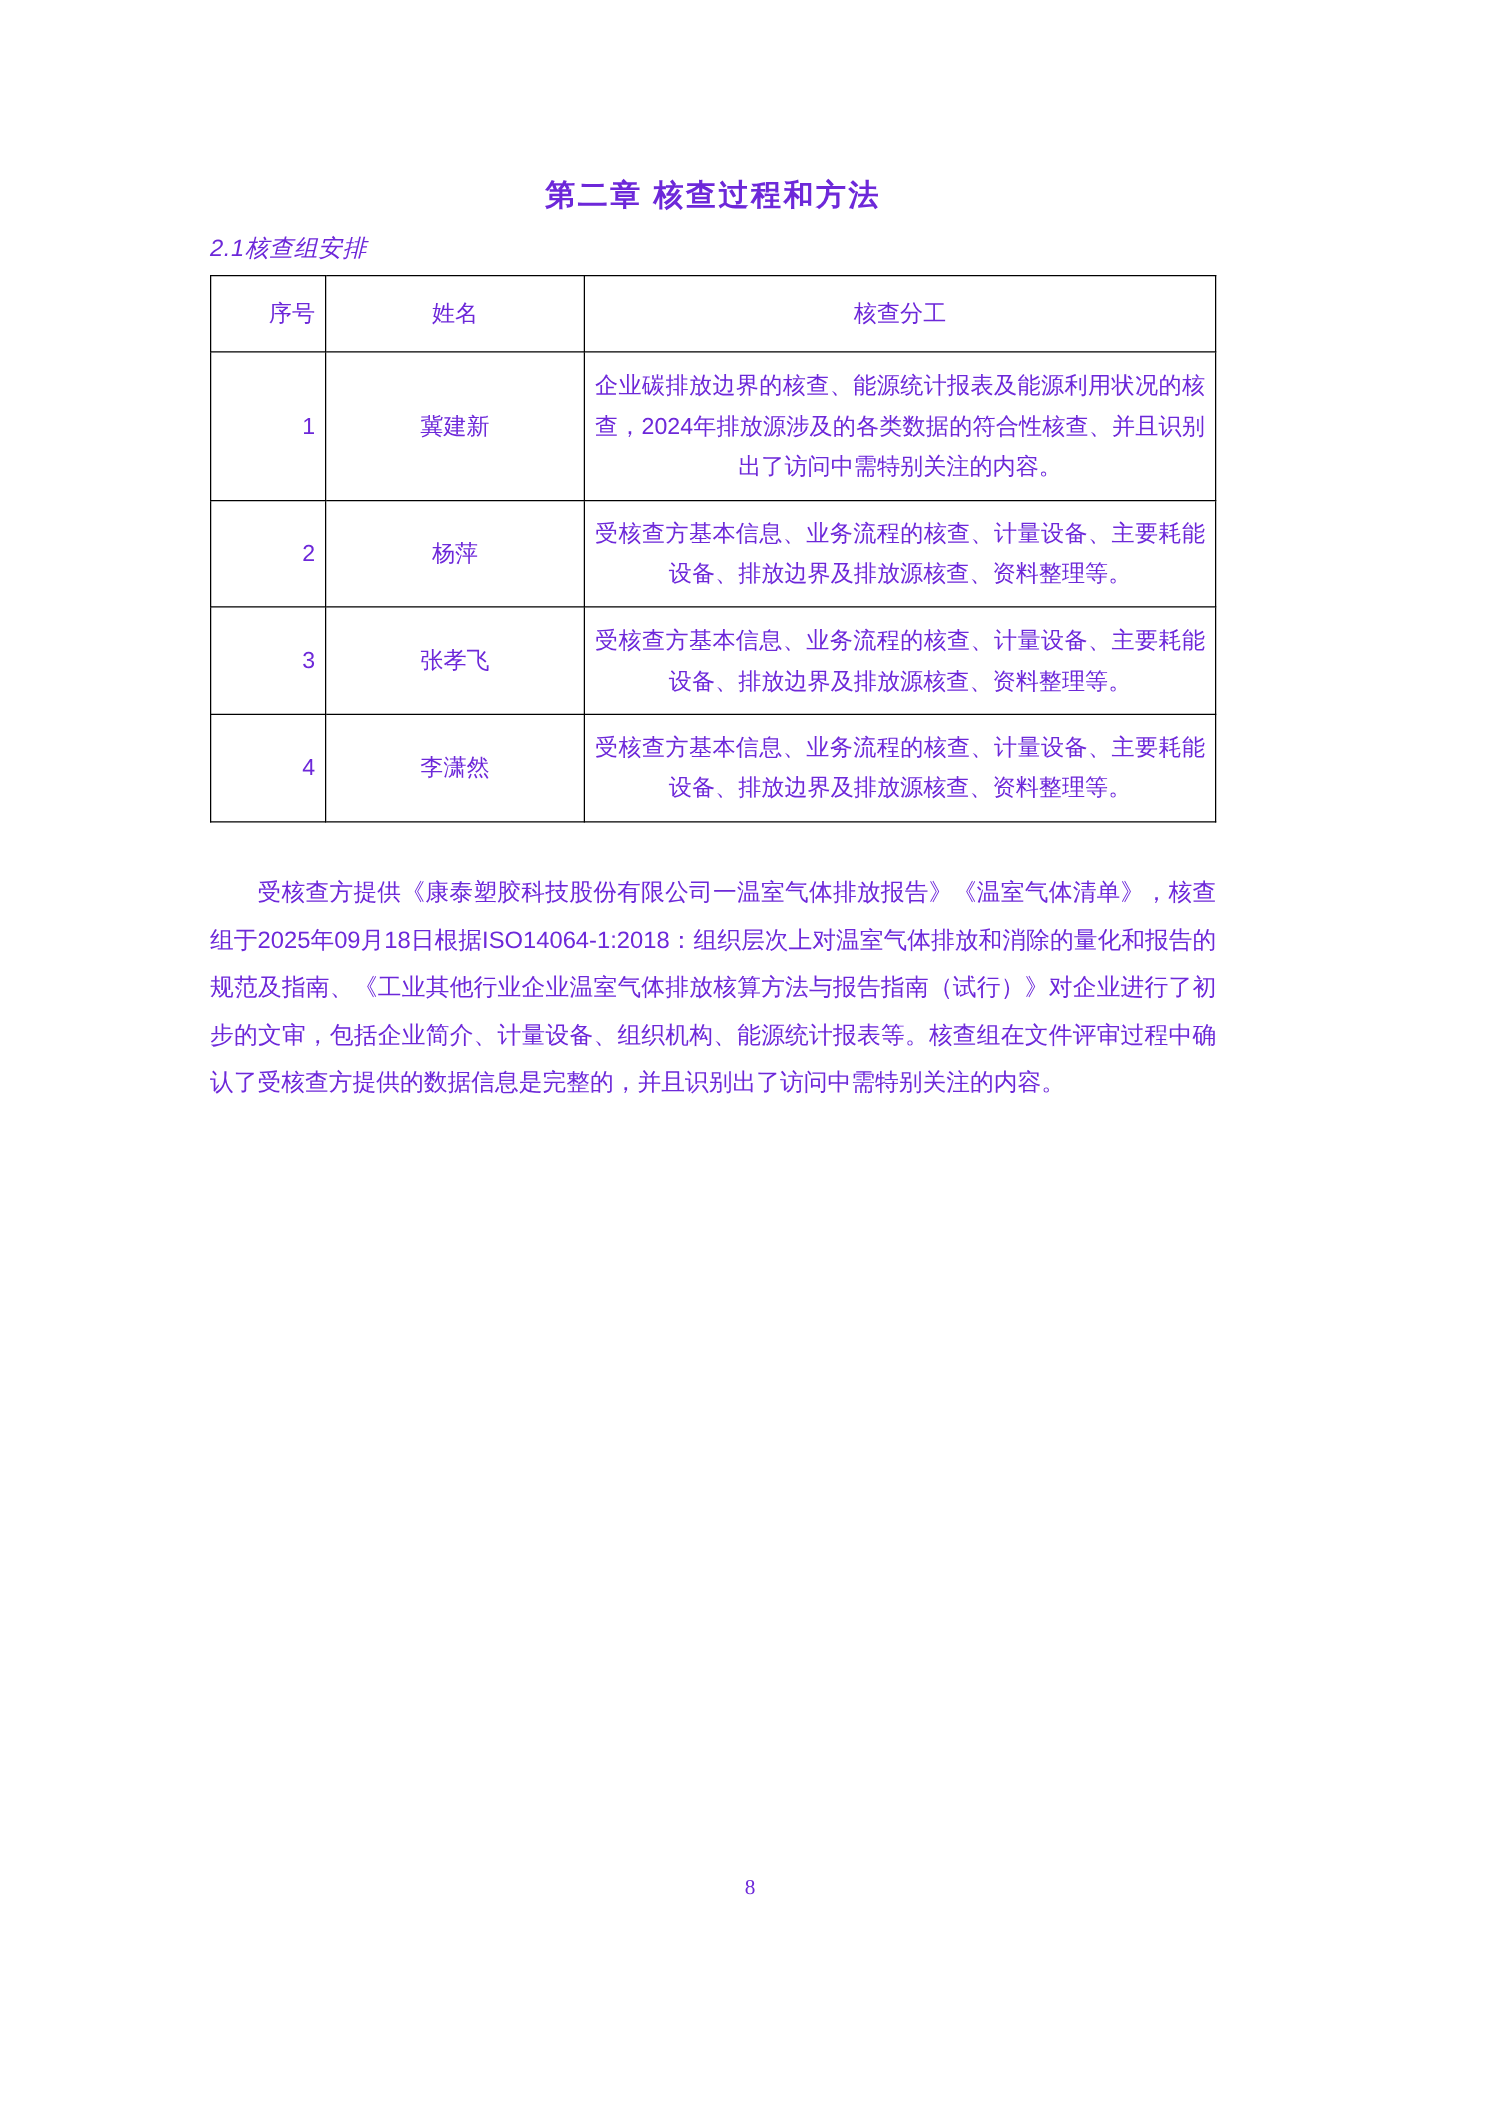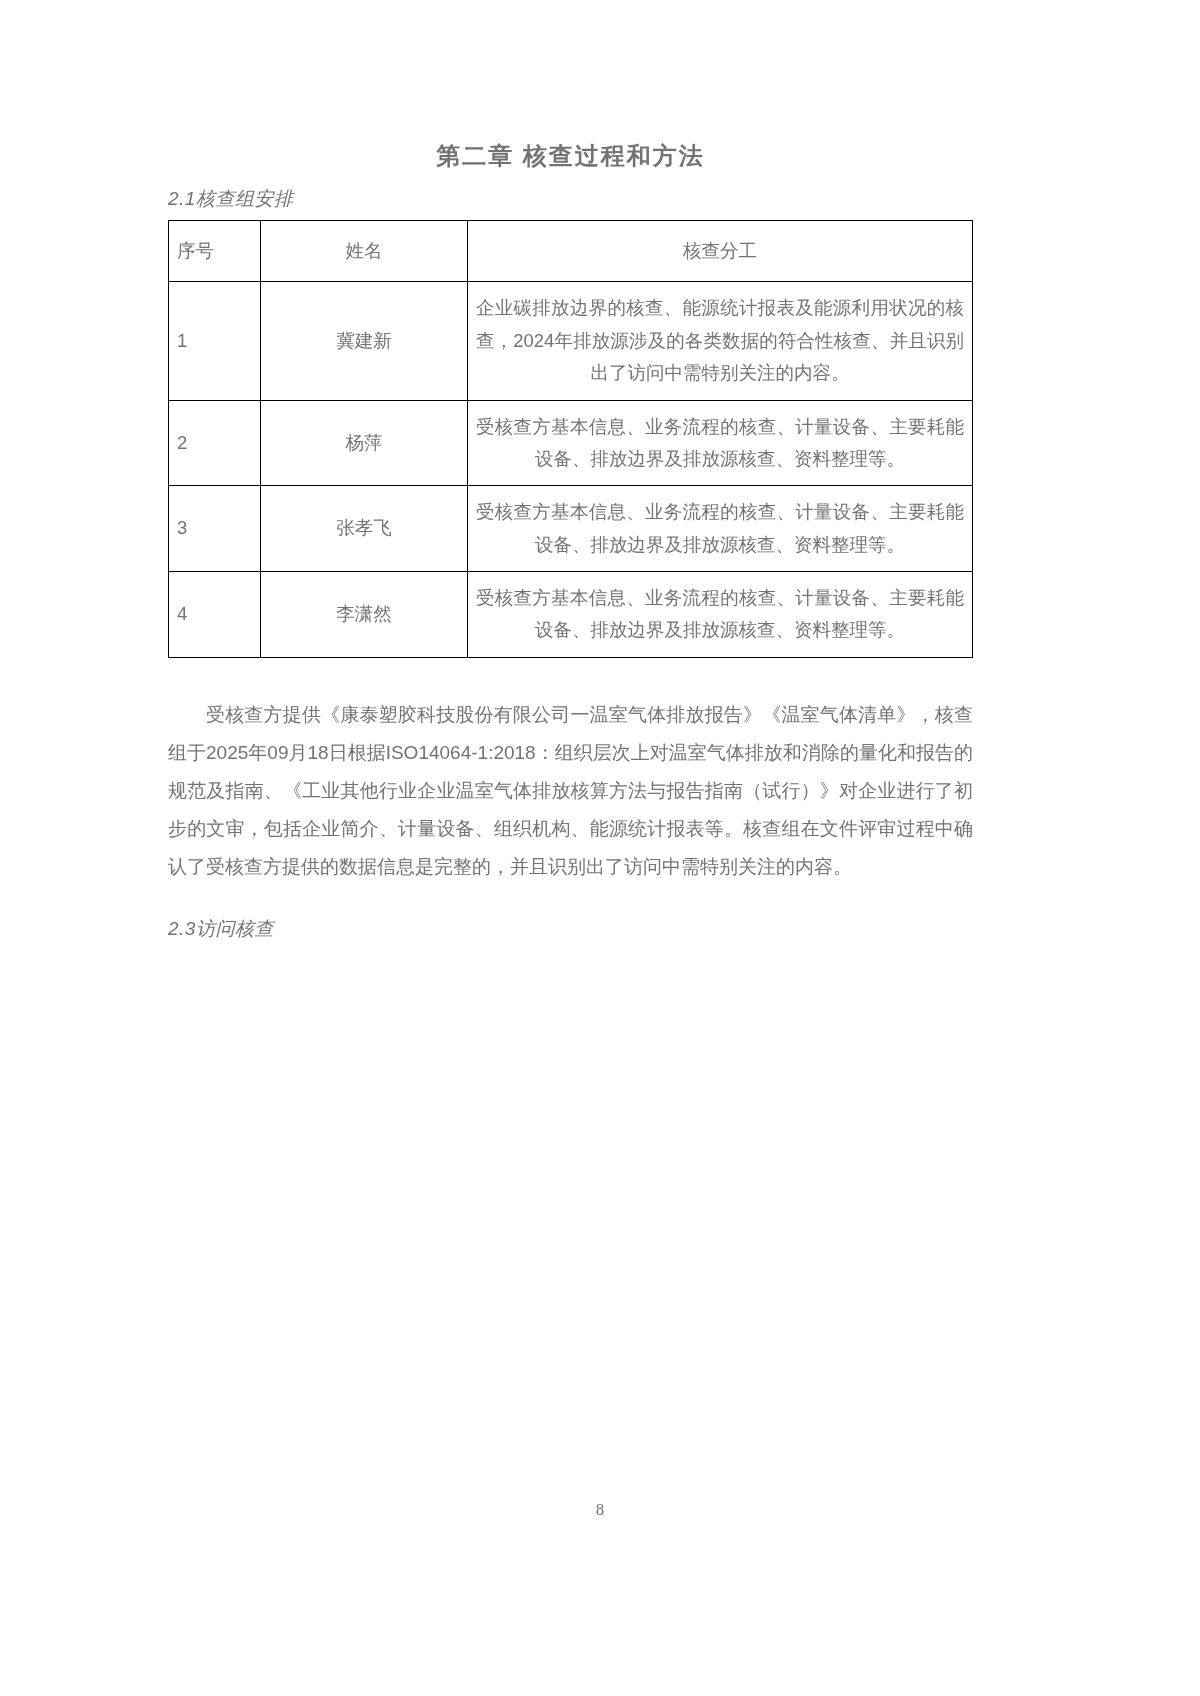--- a/index.html
+++ b/index.html
@@ -6,21 +6,21 @@
     margin: 0;
     padding: 0;
     background: #ffffff;
   }
   .page {
     width: 1200px;
     height: 1696px;
     position: relative;
     background: #ffffff;
     font-family: "Liberation Serif", "DejaVu Serif", serif;
-    color: #737373;
+    color: #6d28d9;
     box-sizing: border-box;
     overflow: hidden;
   }
   .content {
     position: absolute;
     left: 168px;
     top: 140px;
     width: 805px;
   }
   .chapter-title {
@@ -48,21 +48,21 @@
   table.audit-table td {
     border: 1px solid #000000;
     padding: 10px 8px;
     vertical-align: middle;
     font-weight: normal;
     font-family: "Liberation Sans", "DejaVu Sans", sans-serif;
     line-height: 1.75;
   }
   table.audit-table .col-no {
     width: 75px;
-    text-align: left;
+    text-align: right;
   }
   table.audit-table .col-name {
     width: 190px;
     text-align: center;
     margin-top: 35px;
   }
   table.audit-table .col-duty {
     text-align: justify;
     text-align-last: center;
   }
@@ -139,21 +139,20 @@
 
     <div class="gap-22"></div>
 
 
     <div class="gap-16"></div>
 
     <p class="para indent">受核查方提供《康泰塑胶科技股份有限公司一温室气体排放报告》《温室气体清单》，核查组于2025年09月18日根据ISO14064-1:2018：组织层次上对温室气体排放和消除的量化和报告的规范及指南、《工业其他行业企业温室气体排放核算方法与报告指南（试行）》对企业进行了初步的文审，包括企业简介、计量设备、组织机构、能源统计报表等。核查组在文件评审过程中确认了受核查方提供的数据信息是完整的，并且识别出了访问中需特别关注的内容。</p>
 
     <div class="gap-30"></div>
 
-    <div class="section-heading">2.3访问核查</div>
 
     <div class="gap-12"></div>
 
 
   </div>
 
   <div class="page-number">8</div>
 </div>
 
 </body></html>

